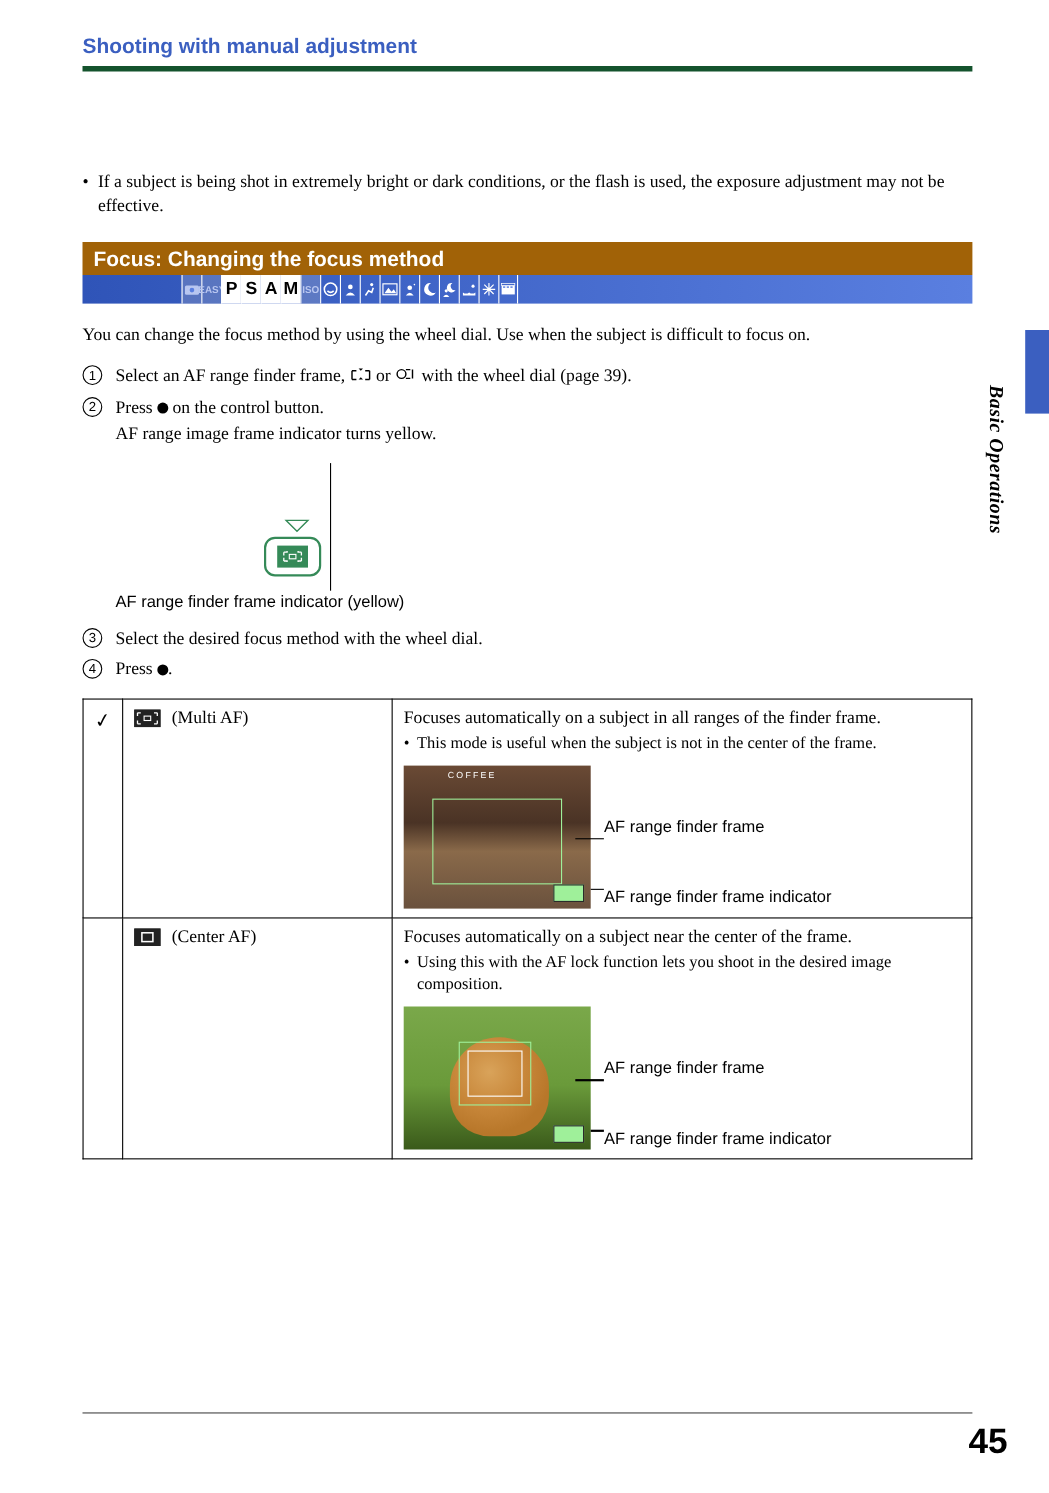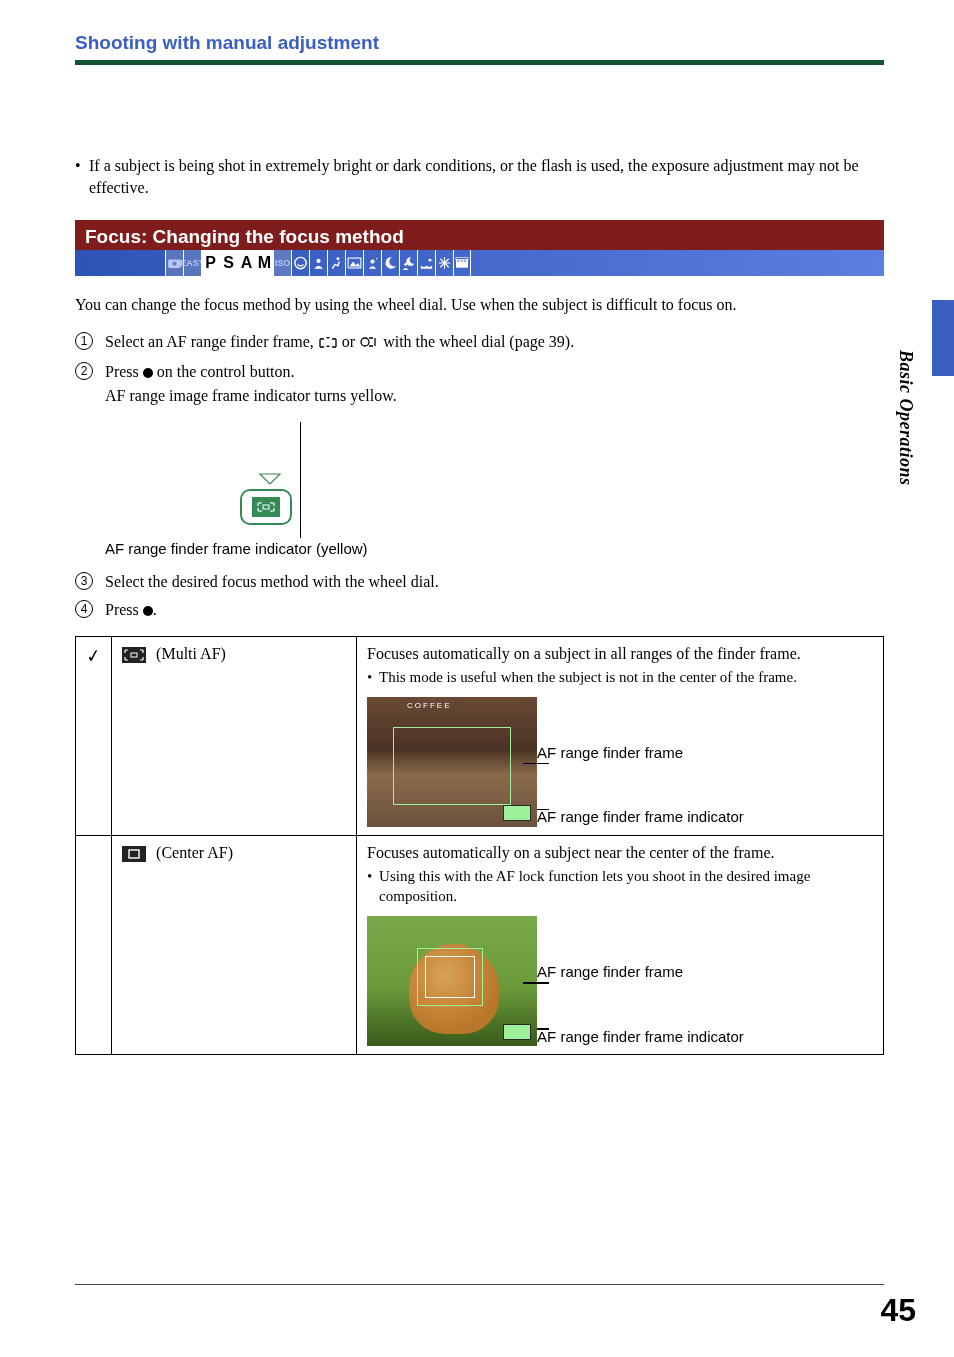--- a/index.html
+++ b/index.html
@@ -34,21 +34,21 @@
     margin-bottom: 4px;
     line-height: 1.4;
   }
   ul.bullets li::before {
     content: "•";
     position: absolute;
     left: 0;
     top: 0;
   }
   .focus-header {
-    background: #7f1d1d;
+    background: #a16207;
     color: #fff;
     font-family: Arial, Helvetica, sans-serif;
     font-weight: bold;
     font-size: 19px;
     padding: 6px 10px 2px 10px;
     margin-bottom: 0;
   }
   .mode-strip {
     background: linear-gradient(to right, #2f54b8, #5a7fe0);
     height: 26px;
@@ -136,20 +136,21 @@
     font-size: 16px;
   }
   table.focus-table td.chk { width: 32px; text-align: center; padding-top: 8px; }
   table.focus-table td.label { width: 245px; }
   .desc-note { font-size: 15px; padding-left: 12px; position: relative; margin-top: 4px; line-height:1.35; }
   .desc-note::before { content: "•"; position: absolute; left: 0; }
   .img-row {
     display: flex;
     align-items: flex-start;
     margin-top: 10px;
+    gap: 12px;
   }
   .thumb {
     width: 170px; height: 130px;
     position: relative;
     flex-shrink: 0;
   }
   .thumb.coffee {
     background: linear-gradient(#6a4a35,#4a3325 40%, #8a6a4a 60%, #6a513d);
   }
   .thumb.dog {

